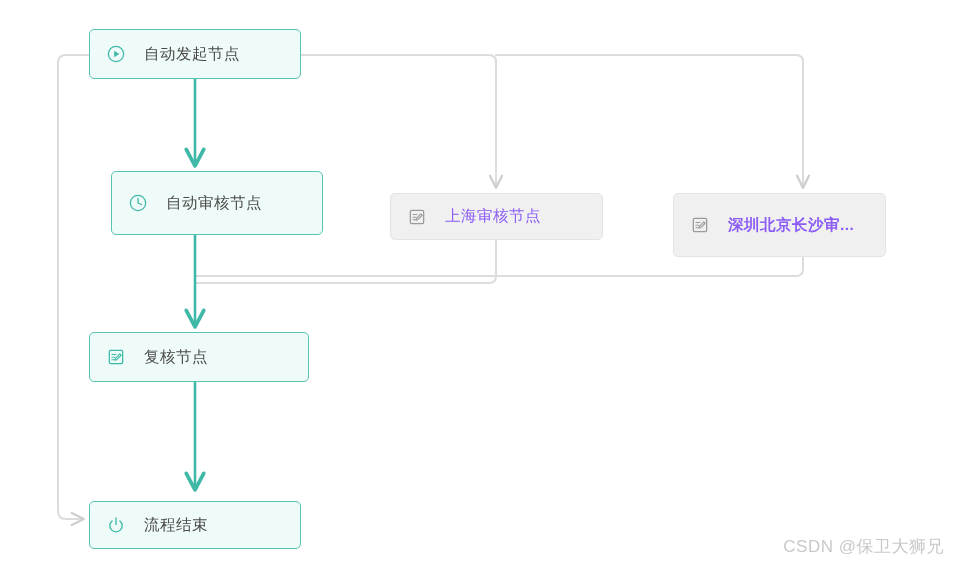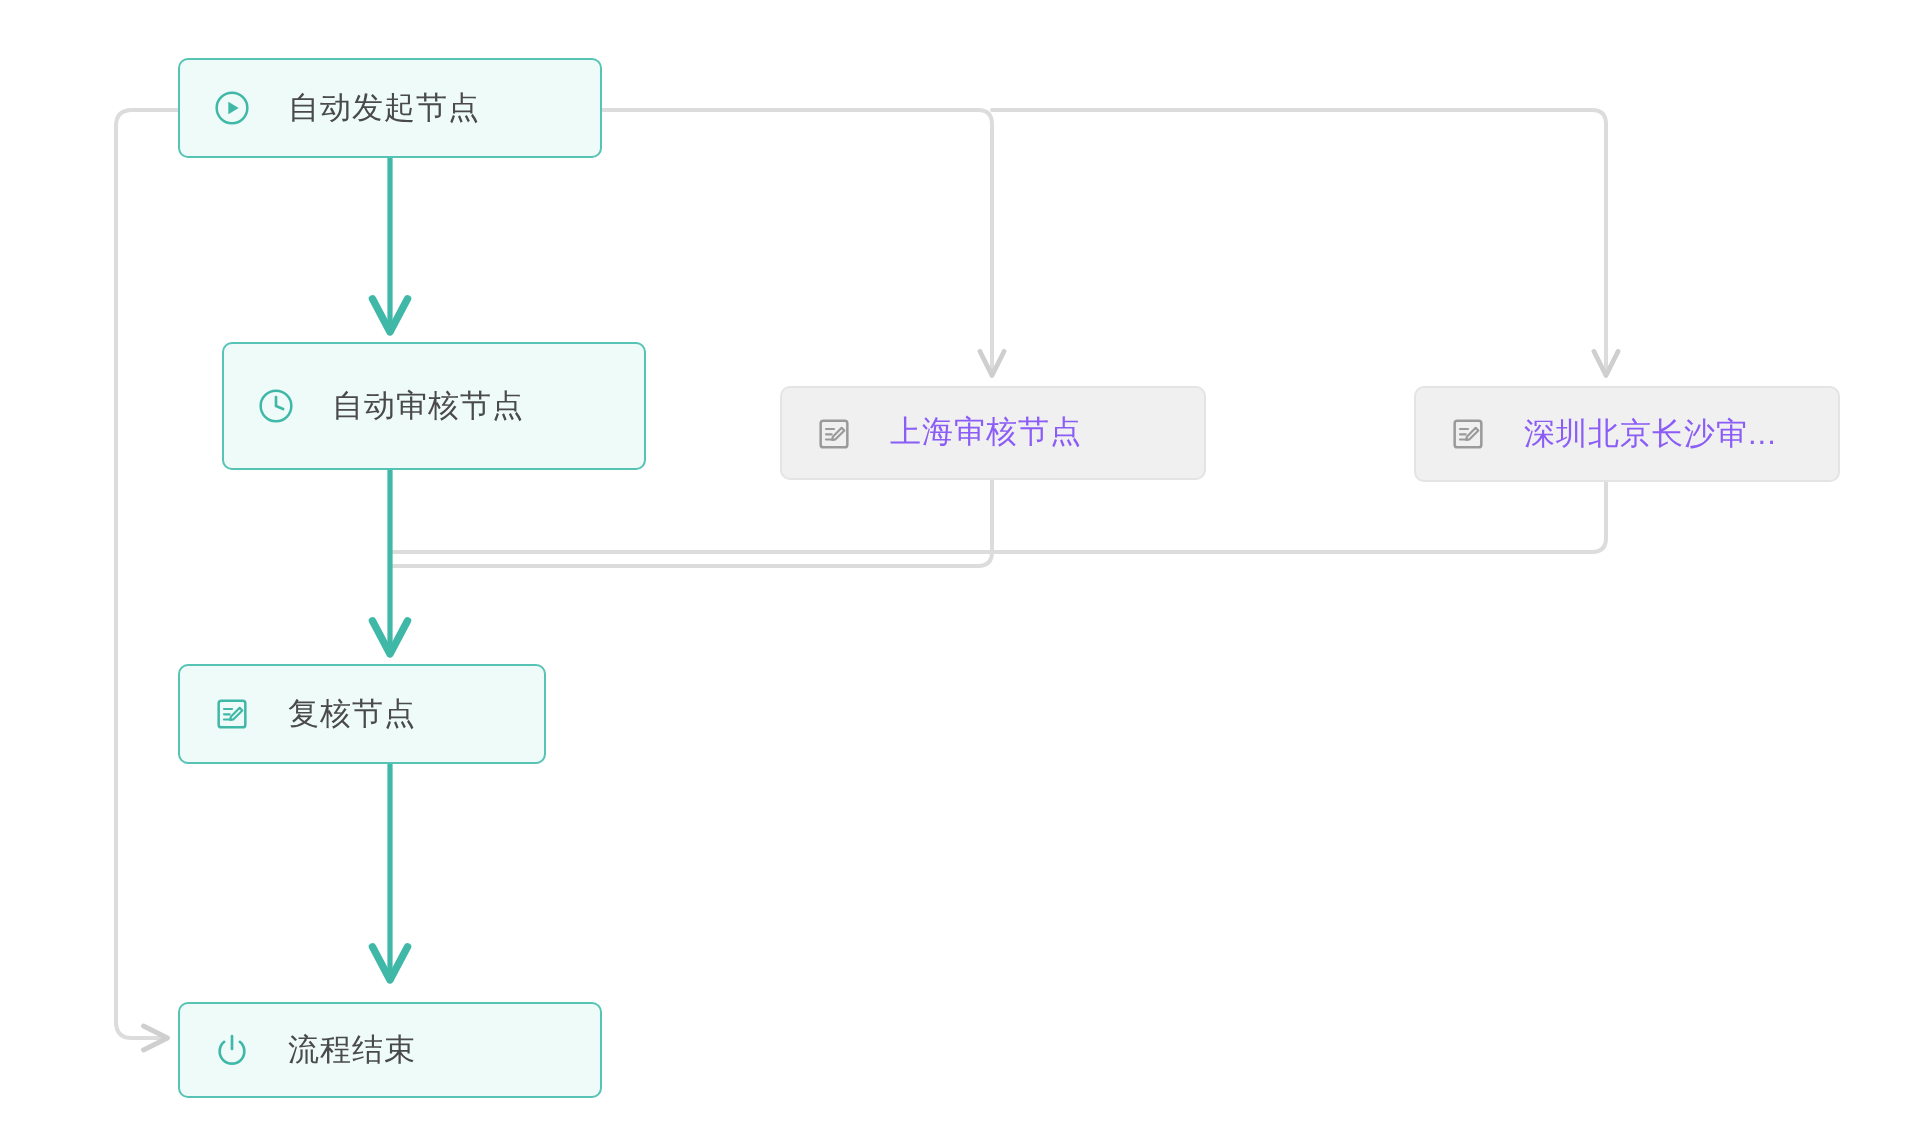--- a/index.html
+++ b/index.html
@@ -134,44 +134,45 @@
     <svg class="icon" viewBox="0 0 24 24">
       <rect x="4" y="4" width="16" height="16" rx="1.6" fill="none" stroke="#9a9a9a" stroke-width="1.5"></rect>
       <path d="M7.2,9 L12,9" stroke="#9a9a9a" stroke-width="1.3" stroke-linecap="round"></path>
       <path d="M7.2,12.2 L10.6,12.2" stroke="#9a9a9a" stroke-width="1.3" stroke-linecap="round"></path>
       <path d="M7.2,15.3 L11.5,15.3" stroke="#9a9a9a" stroke-width="1.3" stroke-linecap="round"></path>
       <path d="M16.6,8.3 L11.3,13.6 L10.9,15.6 L12.9,15.2 L18.2,9.9 Z" fill="none" stroke="#9a9a9a" stroke-width="1.3" stroke-linejoin="round"></path>
     </svg>
     <span class="label">上海审核节点</span>
   </div>
 
-  <div class="node gray" style="left:707px; top:193px; width:213px; height:48px;">
+  <div class="node gray" style="left:673px; top:193px; width:213px; height:64px;font-weight:bold;">
     <svg class="icon" viewBox="0 0 24 24">
       <rect x="4" y="4" width="16" height="16" rx="1.6" fill="none" stroke="#9a9a9a" stroke-width="1.5"></rect>
       <path d="M7.2,9 L12,9" stroke="#9a9a9a" stroke-width="1.3" stroke-linecap="round"></path>
       <path d="M7.2,12.2 L10.6,12.2" stroke="#9a9a9a" stroke-width="1.3" stroke-linecap="round"></path>
       <path d="M7.2,15.3 L11.5,15.3" stroke="#9a9a9a" stroke-width="1.3" stroke-linecap="round"></path>
       <path d="M16.6,8.3 L11.3,13.6 L10.9,15.6 L12.9,15.2 L18.2,9.9 Z" fill="none" stroke="#9a9a9a" stroke-width="1.3" stroke-linejoin="round"></path>
     </svg>
     <span class="label">深圳北京长沙审...</span>
   </div>
 
-  <div class="node teal" style="left:89px; top:332px; width:184px; height:50px;">
+  <div class="node teal" style="left:89px; top:332px; width:220px; height:50px;">
     <svg class="icon" viewBox="0 0 24 24">
       <rect x="4" y="4" width="16" height="16" rx="1.6" fill="none" stroke="#3fb8a8" stroke-width="1.5"></rect>
       <path d="M7.2,9 L12,9" stroke="#3fb8a8" stroke-width="1.3" stroke-linecap="round"></path>
       <path d="M7.2,12.2 L10.6,12.2" stroke="#3fb8a8" stroke-width="1.3" stroke-linecap="round"></path>
       <path d="M7.2,15.3 L11.5,15.3" stroke="#3fb8a8" stroke-width="1.3" stroke-linecap="round"></path>
       <path d="M16.6,8.3 L11.3,13.6 L10.9,15.6 L12.9,15.2 L18.2,9.9 Z" fill="none" stroke="#3fb8a8" stroke-width="1.3" stroke-linejoin="round"></path>
     </svg>
     <span class="label">复核节点</span>
   </div>
 
   <div class="node teal" style="left:89px; top:501px; width:212px; height:48px;">
     <svg class="icon" viewBox="0 0 24 24">
       <path d="M7.3,7.1 A7.4,7.4 0 1,0 16.7,7.1" fill="none" stroke="#3fb8a8" stroke-width="1.6" stroke-linecap="round"></path>
       <path d="M12,3.6 L12,11.4" fill="none" stroke="#3fb8a8" stroke-width="1.6" stroke-linecap="round"></path>
     </svg>
     <span class="label">流程结束</span>
   </div>
 
+  <div id="watermark">CSDN @保卫大狮兄</div>
 
 </div>
 
 </body></html>

